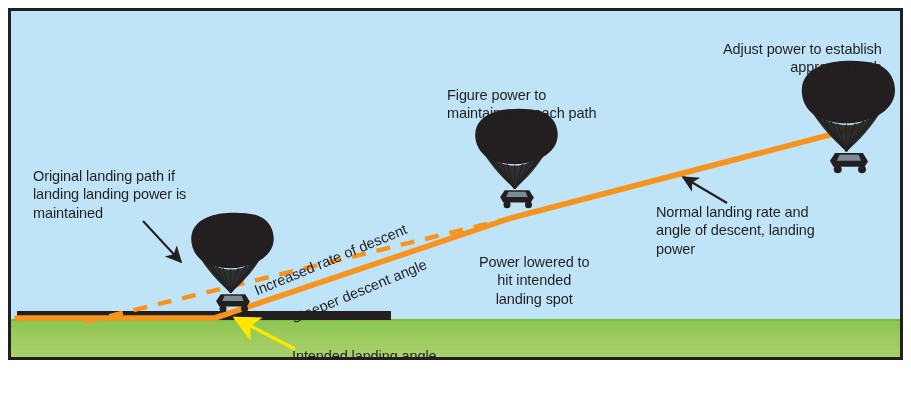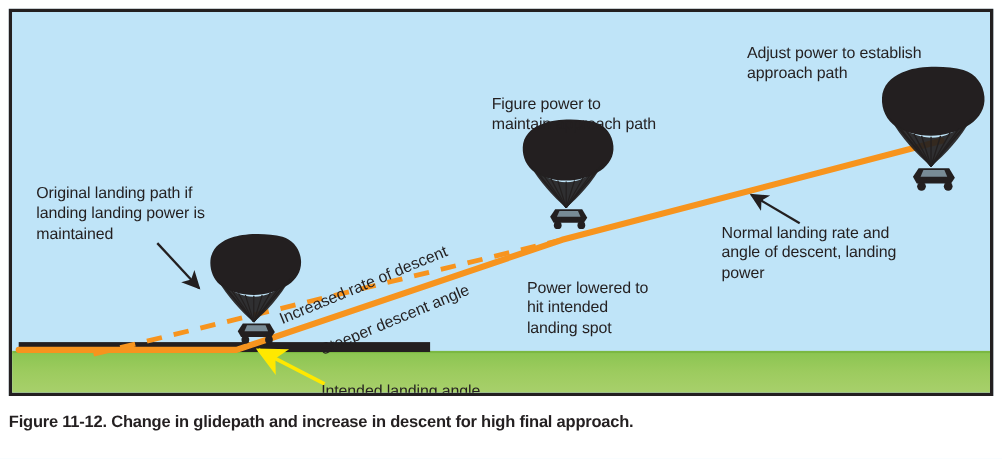--- a/index.html
+++ b/index.html
@@ -66,23 +66,23 @@
   .label {
     position: absolute;
     color: #231f20;
     font-size: 14.5px;
     line-height: 1.26;
     letter-spacing: -0.1px;
     white-space: pre-line;
   }
   #lbl-original   { left: 22px;  top: 156px; }
   #lbl-maintain   { left: 436px; top: 75px;  }
-  #lbl-establish  { left: 668px; top: 29px;  }
+  #lbl-establish  { left: 712px; top: 29px; text-align: right;  }
   #lbl-normal     { left: 645px; top: 192px; }
-  #lbl-powerlow   { left: 468px; top: 242px; }
+  #lbl-powerlow   { left: 468px; top: 242px; text-align: center; }
   #lbl-spot       { left: 281px; top: 336px; }
   .rot-label {
     position: absolute;
     color: #231f20;
     font-size: 14.5px;
     white-space: nowrap;
     transform-origin: 0 50%;
   }
   #lbl-increased  { left: 244px; top: 272px; transform: rotate(-22.5deg); }
   #lbl-steeper    { left: 281px; top: 300px; transform: rotate(-22.5deg); }
@@ -189,15 +189,14 @@
 landing spot</div>
 
     <div class="label" id="lbl-spot">Intended landing angle</div>
 
     <div class="rot-label" id="lbl-increased">Increased rate of descent</div>
 
     <div class="rot-label" id="lbl-steeper">Steeper descent angle</div>
 
   </div>
 
-  <div id="caption">Figure 11-12. Change in glidepath and increase in descent for high final approach.</div>
 
 </div>
 
 </body></html>

